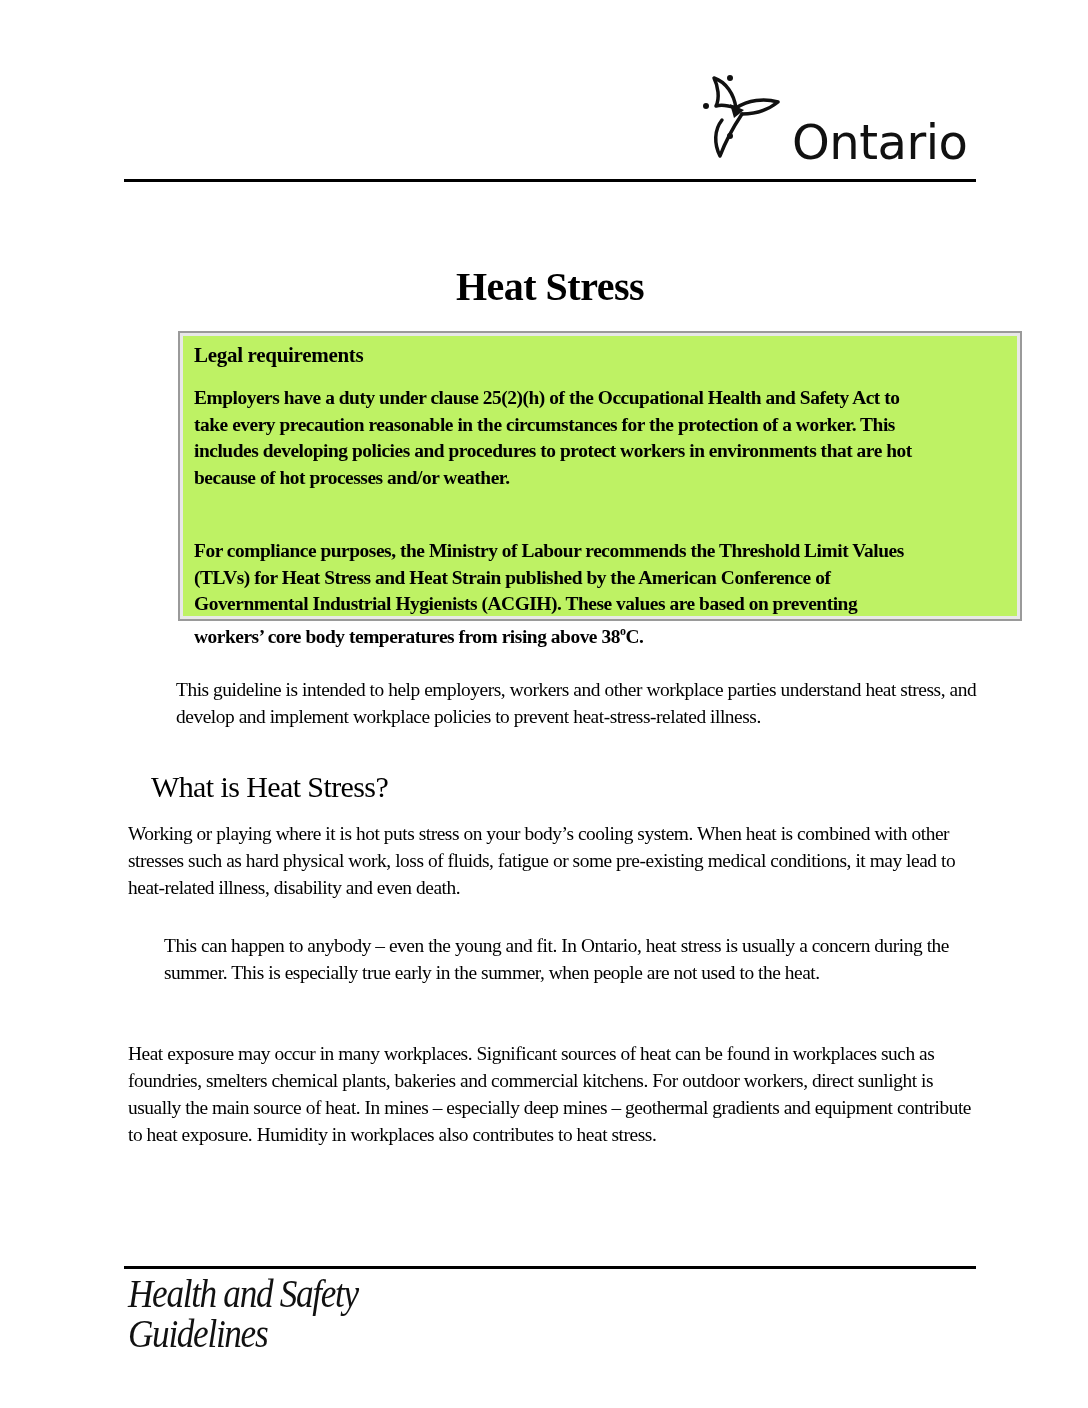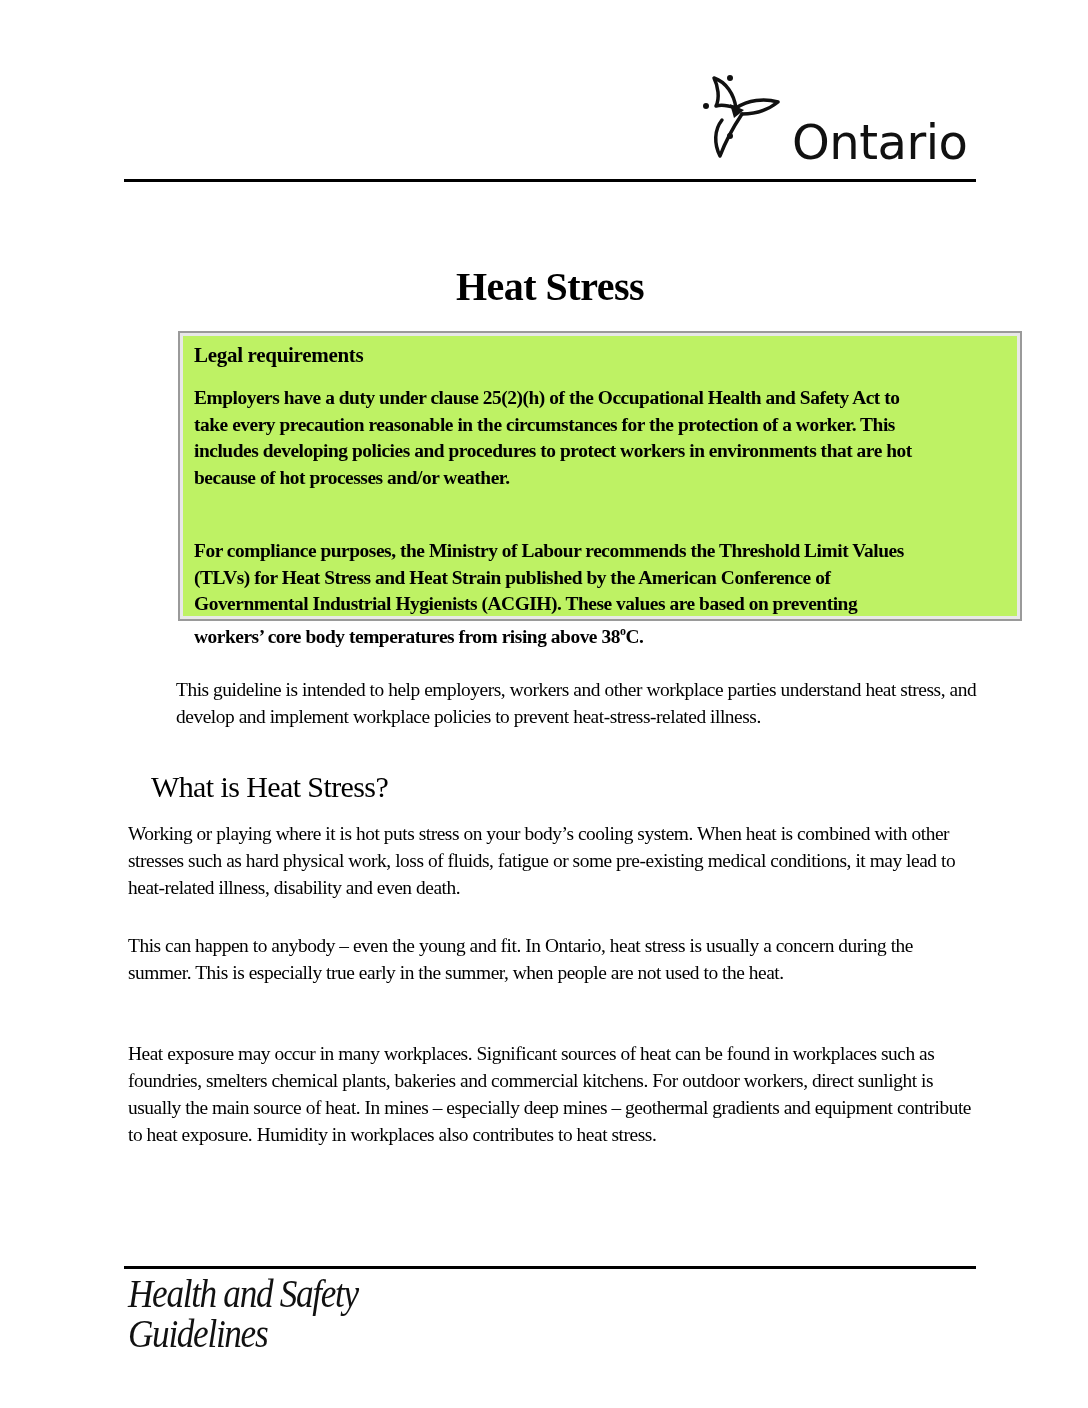--- a/index.html
+++ b/index.html
@@ -43,21 +43,21 @@
     .body-para {
       position: absolute; left: 128px; width: 850px; margin: 0;
       font-size: 19.4px; line-height: 27px; letter-spacing: -0.45px;
     }
     .intro { top: 676px; margin-left: 48px; }
     .h2 {
       position: absolute; left: 139px; top: 760px; margin: 12px;
       font-size: 30px; font-weight: normal; letter-spacing: -0.6px; line-height: 1;
     }
     .p-a { top: 820px; width: 830px; }
-    .p-b { top: 932px; width: 830px; }
+    .p-b { top: 932px; width: 830px; margin-left: 36px; }
     .p-c { top: 1040px; width: 850px; }
     .rule-bottom {
       position: absolute; left: 124px; top: 1266px; width: 852px; height: 3px; background: #000;
     }
     .footer-brand {
       position: absolute; left: 128px; top: 1274px;
       font-family: "Liberation Serif", "DejaVu Serif", serif; font-style: italic;
       font-size: 40px; line-height: 40px; letter-spacing: -1.5px;
       transform: scaleX(0.88); transform-origin: left top; color: #111;
     }

